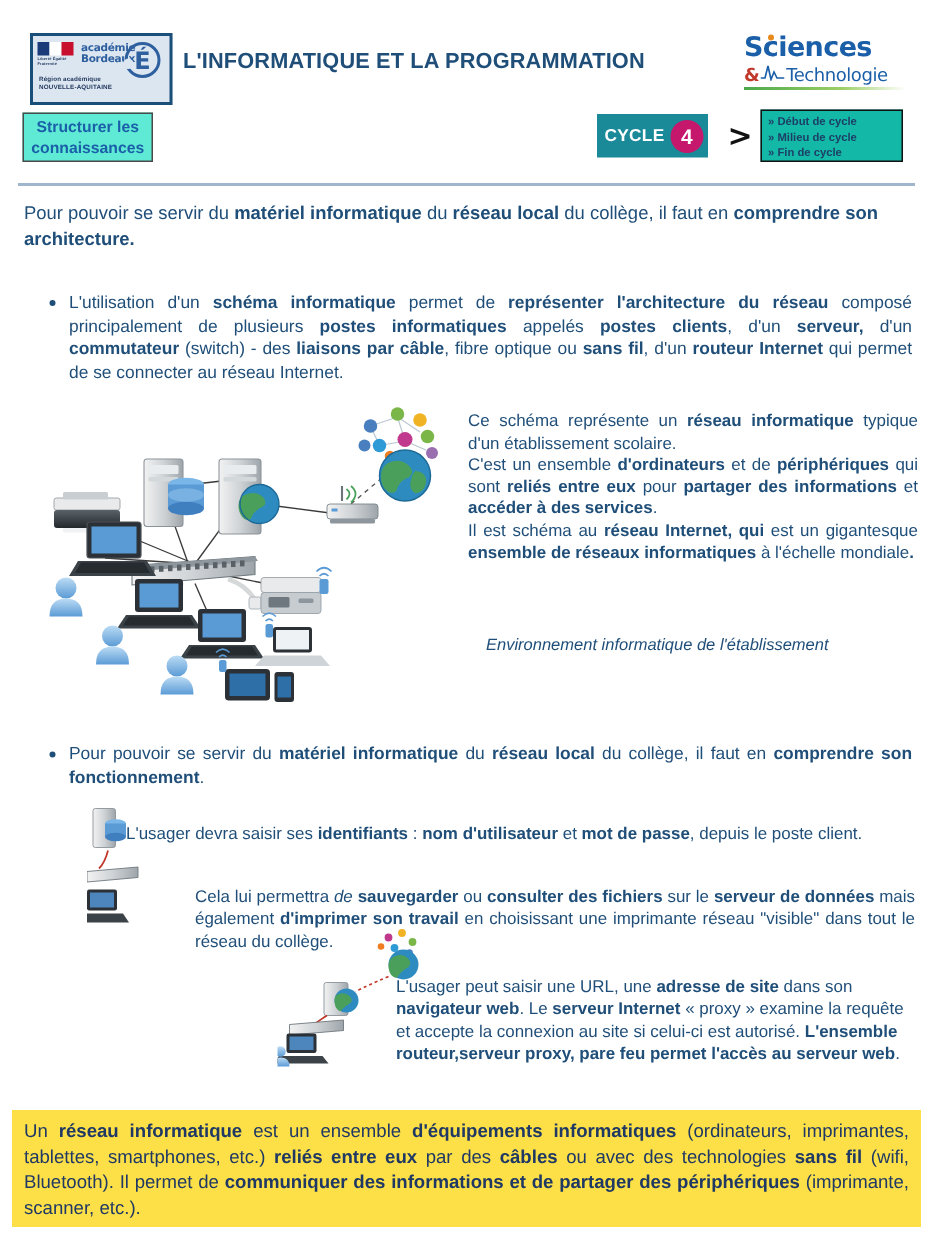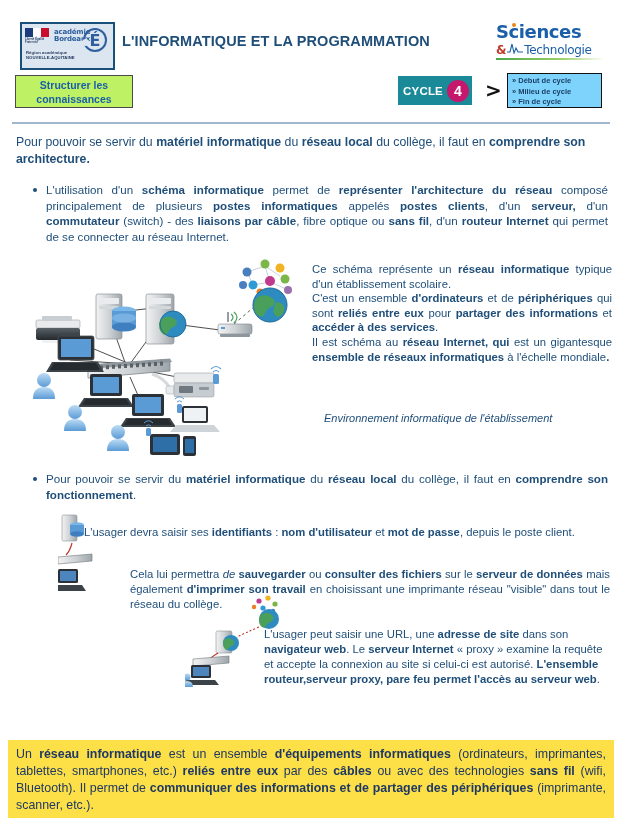--- a/index.html
+++ b/index.html
@@ -119,23 +119,23 @@
   .st-underline {
     margin-top: 1px;
     height: 2px; width: 108px;
     background: linear-gradient(90deg,#4aa84a 0%, #9ccf66 60%, #ffffff 100%);
   }
 
   
   .struct-box {
     position: absolute;
     left: 15px; top: 75px;
-    width: 118px; height: 33px;
+    width: 87px; height: 33px;
     border: 1px solid #4a4a4a;
-    background: #bef264;
+    background: #5eead4;
     color: #1a5fa8;
     font-size: 10.5px; font-weight: bold;
     text-align: center;
     line-height: 14px;
     padding-top: 2px;
   }
 
   .subtitle {
     position: absolute;
     left: 122px; top: 73px;
@@ -169,21 +169,21 @@
     left: 485px; top: 78px;
     font-size: 20px; font-weight: bold;
     color: #111111;
     font-family: "DejaVu Sans", sans-serif;
   }
   .cycle-list {
     position: absolute;
     left: 507px; top: 73px;
     width: 95px; height: 35px;
     border: 1.5px solid #111111;
-    background: #7dd3fc;
+    background: #14b8a6;
     padding: 2px 0 0 4px;
     font-size: 7.5px; line-height: 10.5px;
     color: #1c3f66; font-weight: bold;
   }
   .cycle-list div { white-space: nowrap; }
 
   .hr-main {
     position: absolute;
     left: 12px; top: 122px;
     width: 598px; height: 1.5px;
@@ -197,21 +197,21 @@
     margin: 8px 16px 0 16px;
     font-size: 12.3px; line-height: 17px;
     color: #1f4e79;
     text-align: left;
   }
   b, strong { font-weight: bold; }
 
   ul.bl { list-style: none; margin: 0; padding: 0; }
   li.bullet {
     position: relative;
-    margin: 14px 14px 0 46px;
+    margin: 26px 14px 0 46px;
     font-size: 11.6px; line-height: 15.5px;
     text-align: justify;
   }
   li.bullet:before {
     content: "";
     position: absolute;
     left: -13px; top: 6px;
     width: 4px; height: 4px;
     border-radius: 50%;
     background: #1f4e79;

